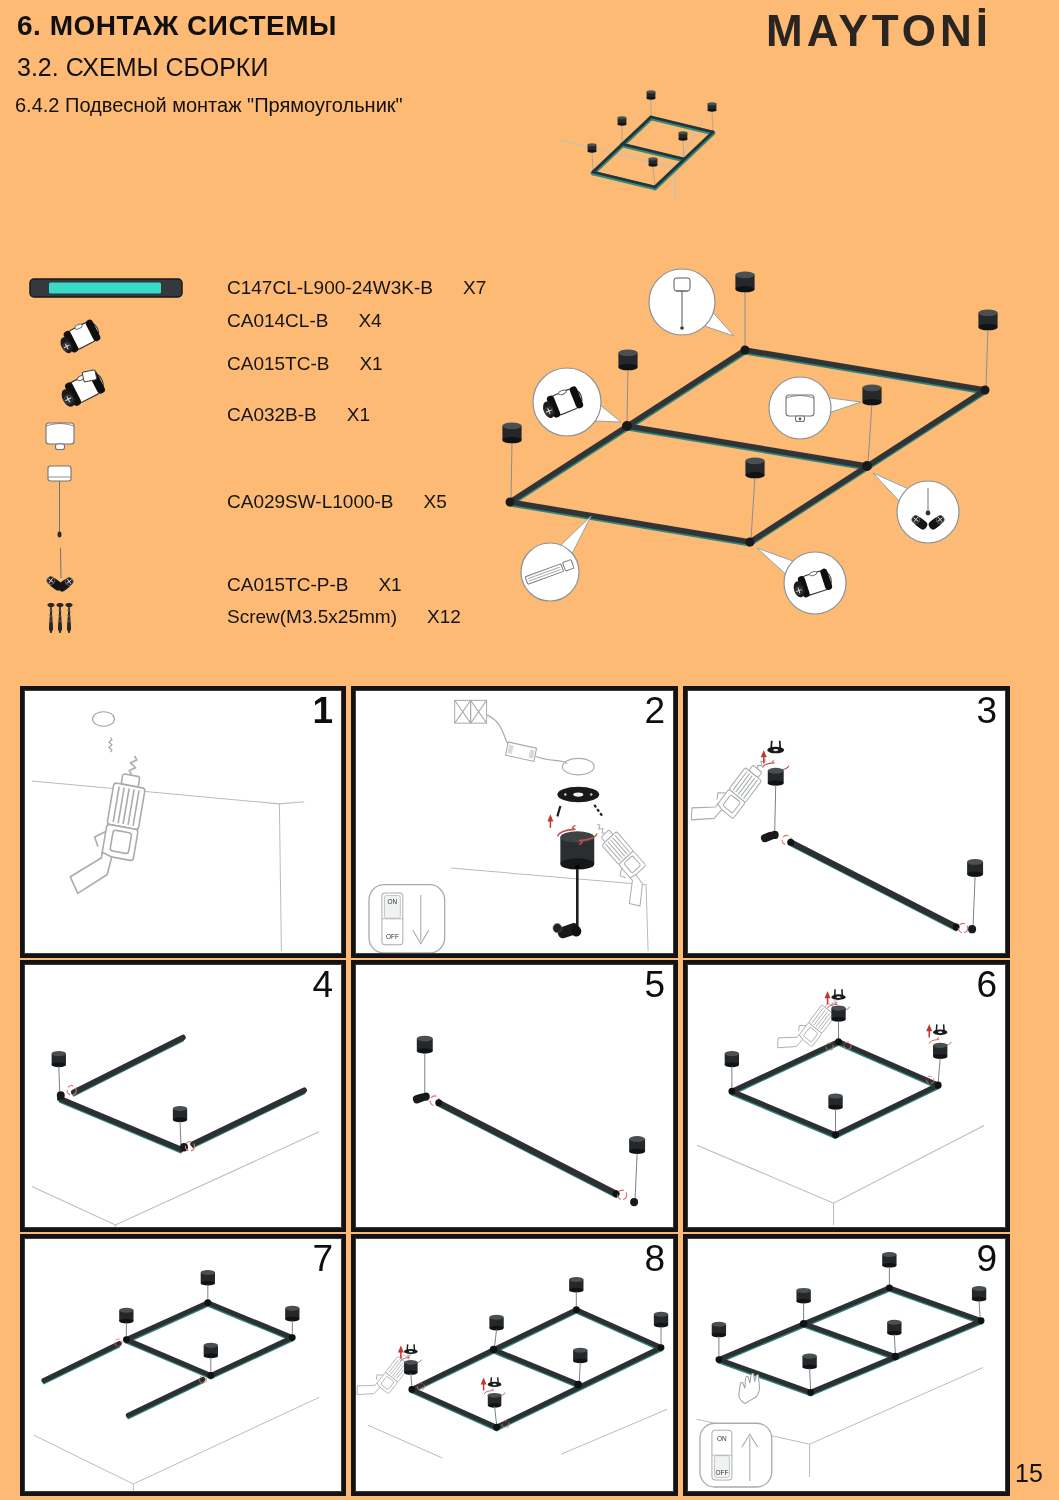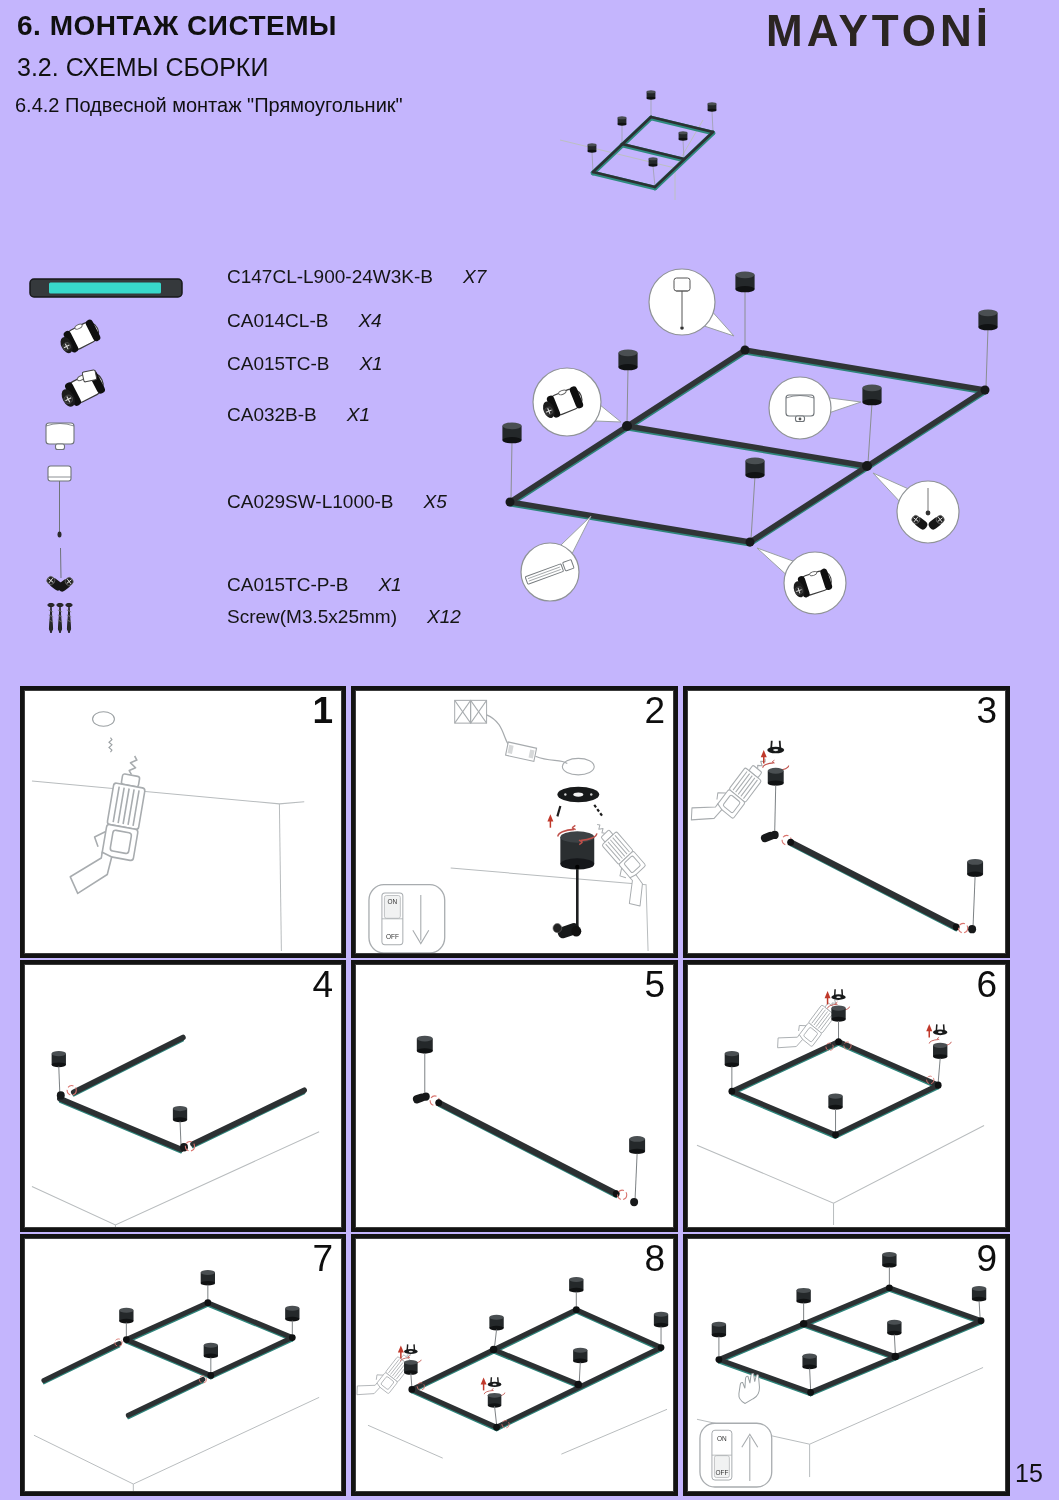--- a/index.html
+++ b/index.html
@@ -1,25 +1,25 @@
 <!DOCTYPE html>
 <html><head>
 <meta charset="utf-8">
 <style>
   html,body{margin:0;padding:0;background:#9a9a9a;}
-  .page{position:relative;width:1059px;height:1500px;background:#c4b5fd;margin:0 auto;
+  .page{position:relative;width:1059px;height:1500px;background:#fdba74;margin:0 auto;
         font-family:"Liberation Sans",sans-serif;overflow:hidden;}
   .h1{position:absolute;left:17px;top:10px;font-size:28px;font-weight:700;color:#101010;letter-spacing:.5px;}
   .h2{position:absolute;left:17px;top:53px;font-size:25px;font-weight:400;color:#101010;}
   .h3{position:absolute;left:15px;top:94px;font-size:20px;font-weight:400;color:#101010;}
   .logo{position:absolute;left:766px;top:6px;font-size:44px;font-weight:700;letter-spacing:4px;color:#2b2522;text-align:right;}
   .overview{position:absolute;left:558px;top:78px;}
   .parts-icons{position:absolute;left:25px;top:268px;}
   .part-row{position:absolute;left:227px;font-size:19px;color:#151515;display:flex;align-items:baseline;}
-  .pqty{margin-left:30px;font-style:italic;}
+  .pqty{margin-left:30px;}
   .main-diagram{position:absolute;left:499px;top:250px;}
   .panels{position:absolute;left:20px;top:686px;display:grid;
           grid-template-columns:326px 327px 327px;grid-template-rows:272px 272px 262px;gap:2px 5px;}
   .panel{border:4px solid #131313;background:#fff;position:relative;box-sizing:border-box;}
   .panel::after{content:"";position:absolute;inset:0;border:1px solid #3c3c3c;pointer-events:none;}
   .panel svg{display:block;width:100%;height:100%;}
   .pnum{position:absolute;top:0;right:9px;font-size:37px;line-height:1.15;color:#0e0e0e;font-weight:400;}
   .pnum.bold{font-weight:700;}
   .pagenum{position:absolute;left:1015px;top:1459px;font-size:25px;color:#101010;}
   .svgtxt{font-family:"Liberation Sans",sans-serif;font-size:6.5px;fill:#333;}
@@ -167,21 +167,21 @@
           <path d="M-2.2,5 l4.4,2 M-2.2,10 l4.4,2 M-2.2,15 l4.4,2" stroke-width="0.8" stroke="#777"></path>
         </g>
       <g transform="translate(44,337)">
           <ellipse cx="0" cy="0" rx="3.2" ry="1.6" fill="#2a2a2a"></ellipse>
           <path d="M0,1 L-1.6,24 0,28 1.6,24 z" fill="#2a2a2a"></path>
           <path d="M-2.2,5 l4.4,2 M-2.2,10 l4.4,2 M-2.2,15 l4.4,2" stroke-width="0.8" stroke="#777"></path>
         </g>
     </g>
   </svg>
 
-  <div class="part-row" style="top:266px">
+  <div class="part-row" style="top:277px">
     <span class="pcode">C147CL-L900-24W3K-B</span>
     <span class="pqty">X7</span>
     </div>
   <div class="part-row" style="top:310px">
     <span class="pcode">CA014CL-B</span>
     <span class="pqty">X4</span>
     </div>
   <div class="part-row" style="top:353px">
     <span class="pcode">CA015TC-B</span>
     <span class="pqty">X1</span>

